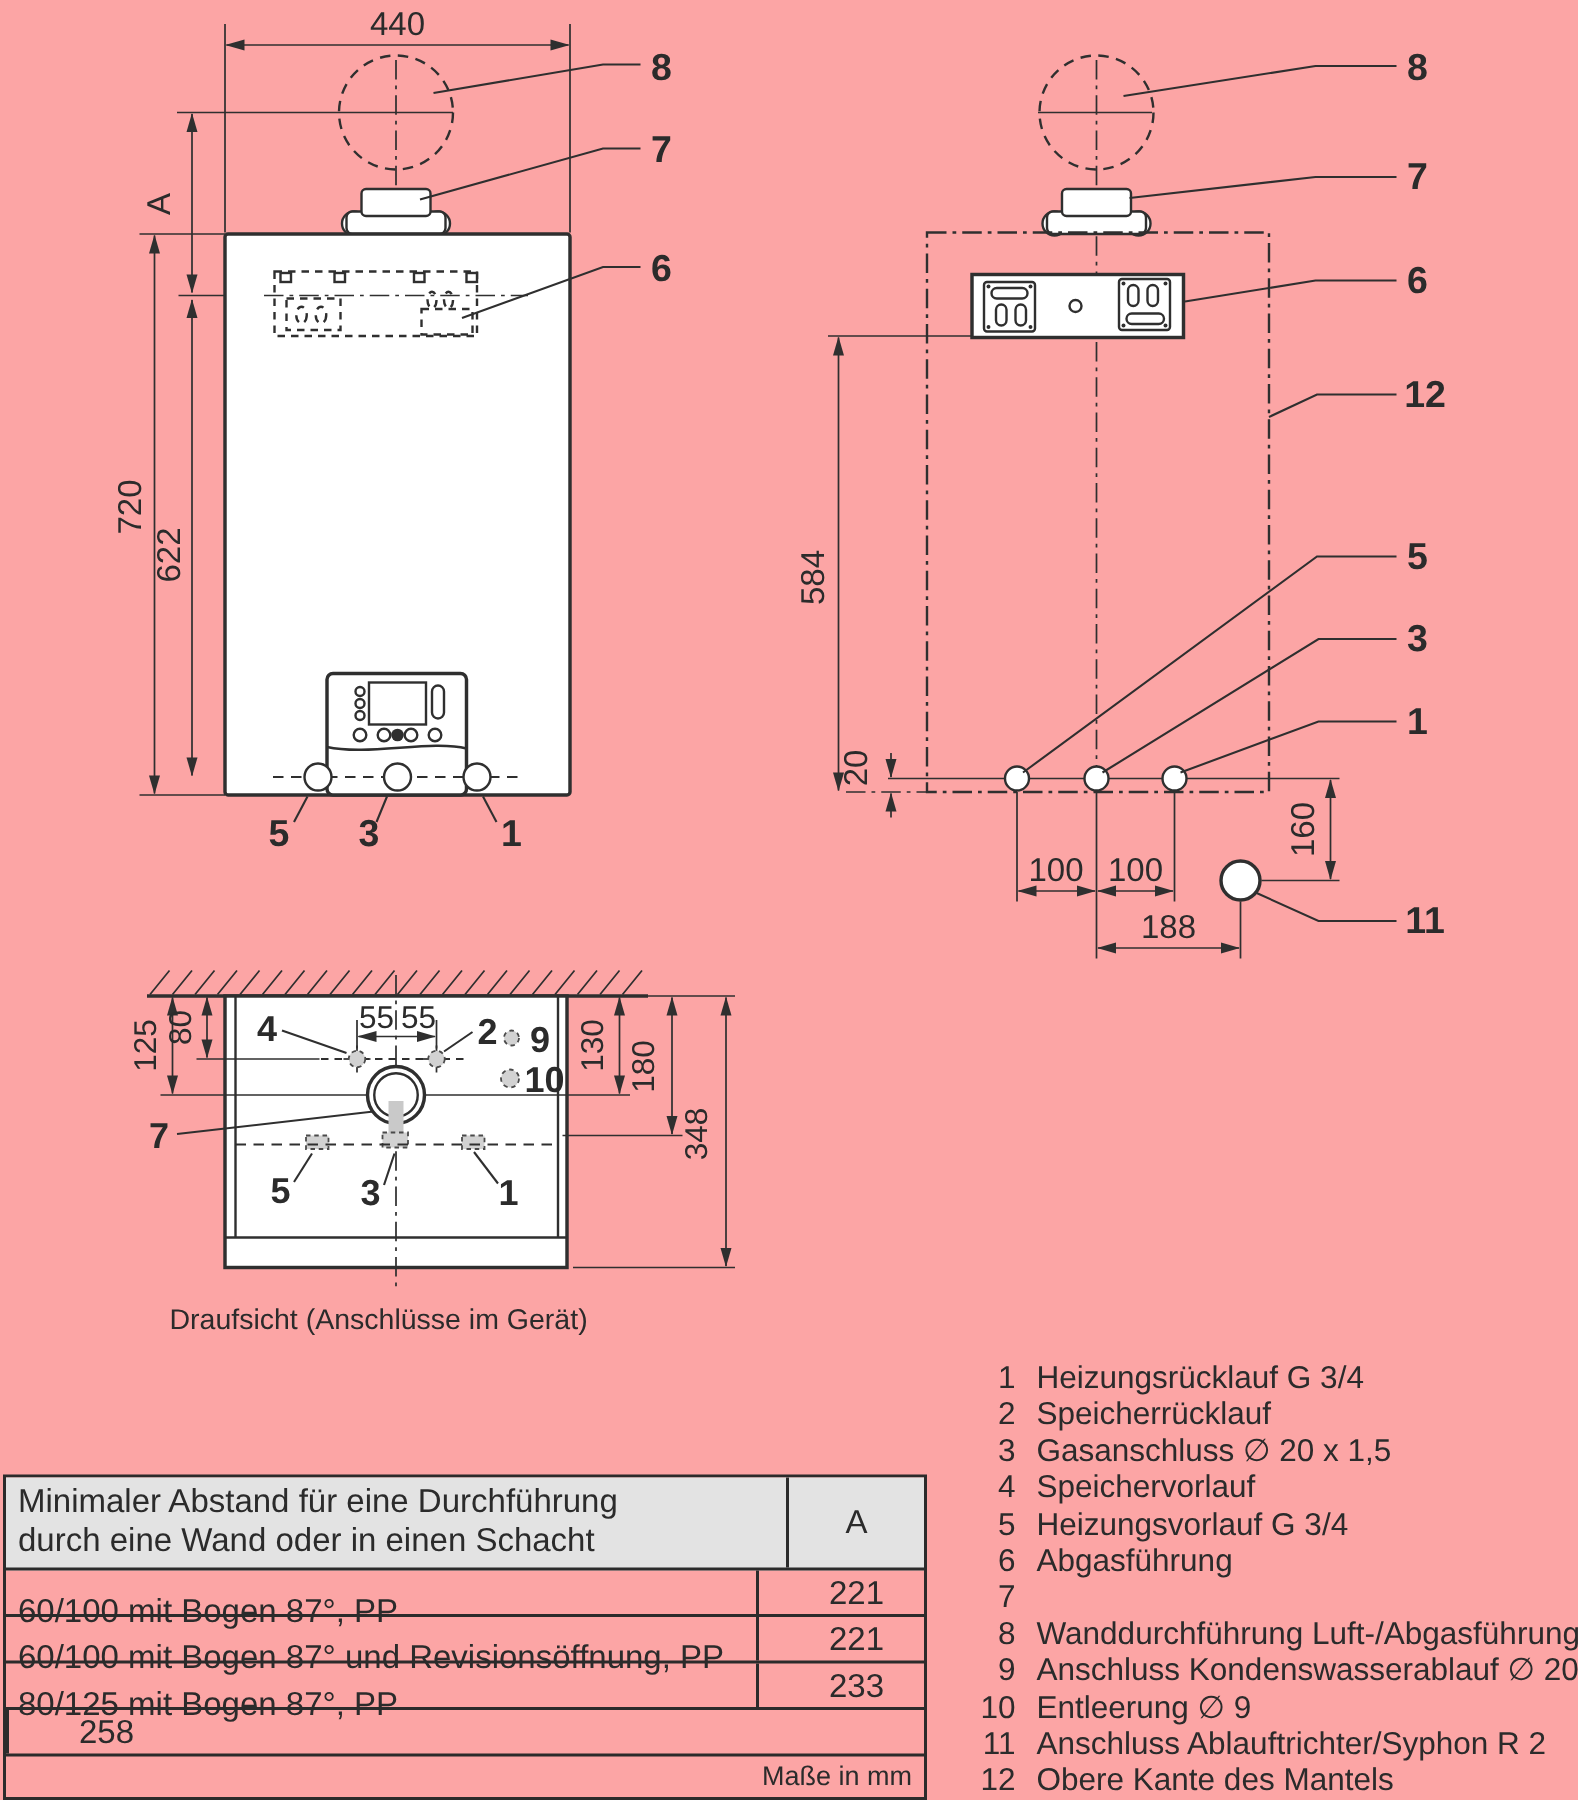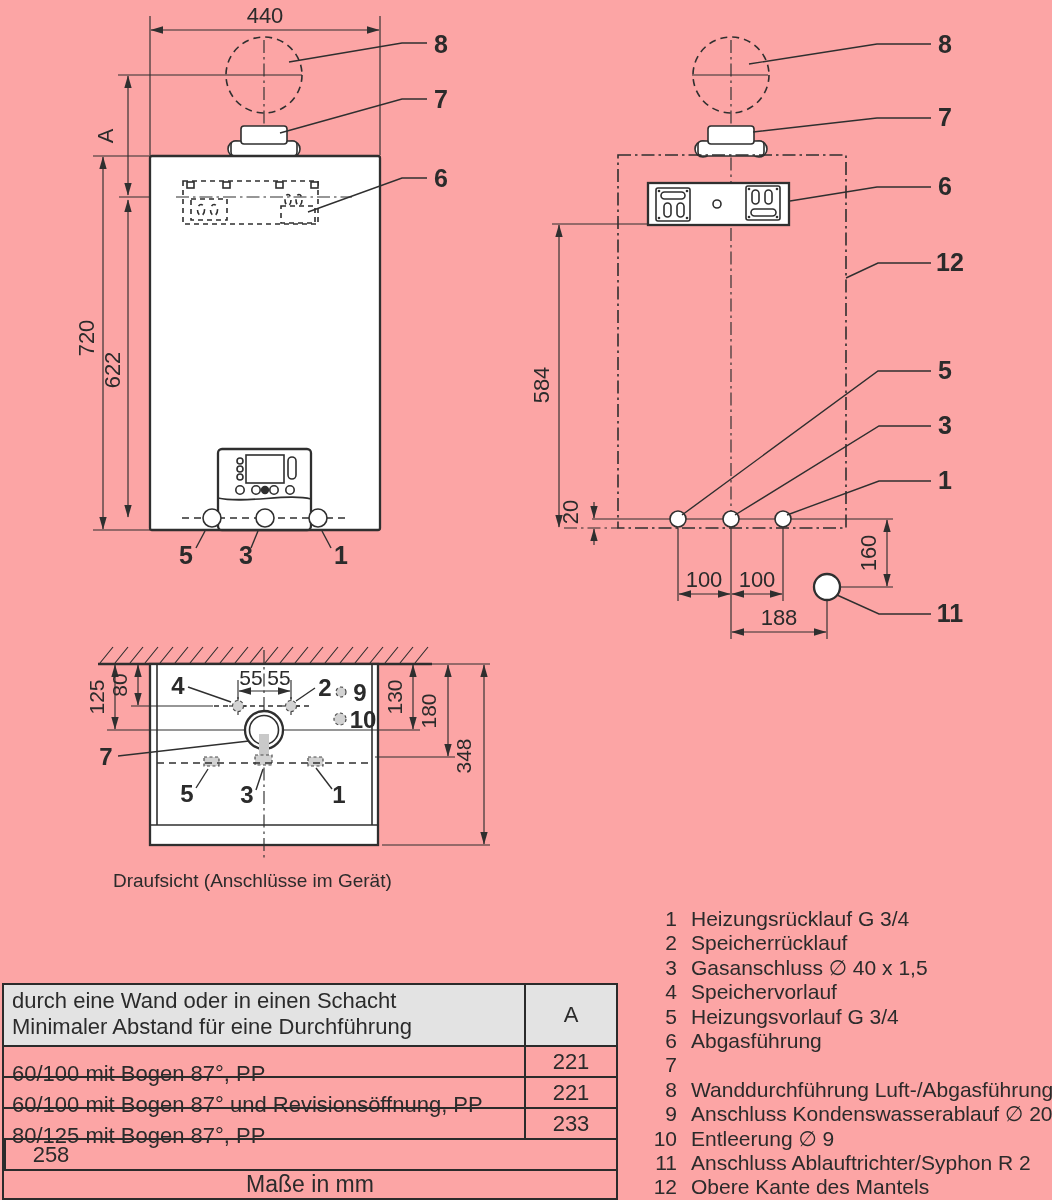--- a/index.html
+++ b/index.html
@@ -22,22 +22,22 @@
   .dashdot{stroke-dasharray:13 4 2.5 4;}
   .gray{fill:#c9c9c9;}
   .grayd{fill:#d2d2d2;stroke:#4a4a4a;stroke-width:1.2;stroke-dasharray:3 2.5;}
   .caption{position:absolute;left:113px;top:870px;font-size:19px;color:#2b2b2b;}
   .spec-table{position:absolute;left:2px;top:983px;width:612px;border:2.5px solid #2b2b2b;font-size:22px;}
   .t-head{display:flex;background:#e3e3e3;border-bottom:2px solid #2b2b2b;}
   .t-title{flex:1;padding:3px 8px 5px 8px;line-height:26px;}
   .t-a{width:90px;border-left:2px solid #2b2b2b;display:flex;align-items:center;justify-content:center;}
   .t-row{display:flex;border-bottom:2px solid #2b2b2b;height:29px;line-height:29px;}
   .t-label{flex:1;padding:12px 8px;white-space:nowrap;}
-  .t-val{width:90px;border-left:2px solid #2b2b2b;text-align:center;}
-  .t-foot{height:27px;line-height:27px;text-align:center;padding:0 8px;font-size:23px;}
+  .t-val{width:90px;border-left:2px solid #2b2b2b;text-align:center;padding-left:20px;}
+  .t-foot{height:27px;line-height:27px;text-align:right;padding:0 8px;font-size:18px;}
   .legend{position:absolute;left:630px;top:907px;width:422px;font-size:21px;}
   .l-item{display:flex;height:24.4px;line-height:24.4px;}
   .l-num{width:47px;text-align:right;flex:none;}
   .l-text{margin-left:14px;white-space:nowrap;text-align:center;}
 </style>
 </head>
 <body>
 
 <div id="page">
 
@@ -285,22 +285,22 @@
     <text class="cos" x="247" y="803" text-anchor="middle">3</text>
     <text class="cos" x="339" y="803" text-anchor="middle">1</text>
   </g>
 </svg>
 
 <div class="caption">Draufsicht (Anschlüsse im Gerät)</div>
 
 <div class="spec-table">
   <div class="t-head">
     <div class="t-title">
+      <div>Minimaler Abstand für eine Durchführung</div>
       <div>durch eine Wand oder in einen Schacht</div>
-      <div>Minimaler Abstand für eine Durchführung</div>
     </div>
     <div class="t-a">A</div>
   </div>
   <div class="t-row">
     <div class="t-label">60/100 mit Bogen 87°, PP</div>
     <div class="t-val">221</div>
   </div>
   <div class="t-row">
     <div class="t-label">60/100 mit Bogen 87° und Revisionsöffnung, PP</div>
     <div class="t-val">221</div>
@@ -319,21 +319,21 @@
   <div class="l-item">
         <span class="l-num">1</span>
         <span class="l-text">Heizungsrücklauf G 3/4</span>
       </div>
   <div class="l-item">
         <span class="l-num">2</span>
         <span class="l-text">Speicherrücklauf</span>
       </div>
   <div class="l-item">
         <span class="l-num">3</span>
-        <span class="l-text">Gasanschluss ∅ 40 x 1,5</span>
+        <span class="l-text">Gasanschluss ∅ 20 x 1,5</span>
       </div>
   <div class="l-item">
         <span class="l-num">4</span>
         <span class="l-text">Speichervorlauf</span>
       </div>
   <div class="l-item">
         <span class="l-num">5</span>
         <span class="l-text">Heizungsvorlauf G 3/4</span>
       </div>
   <div class="l-item">

